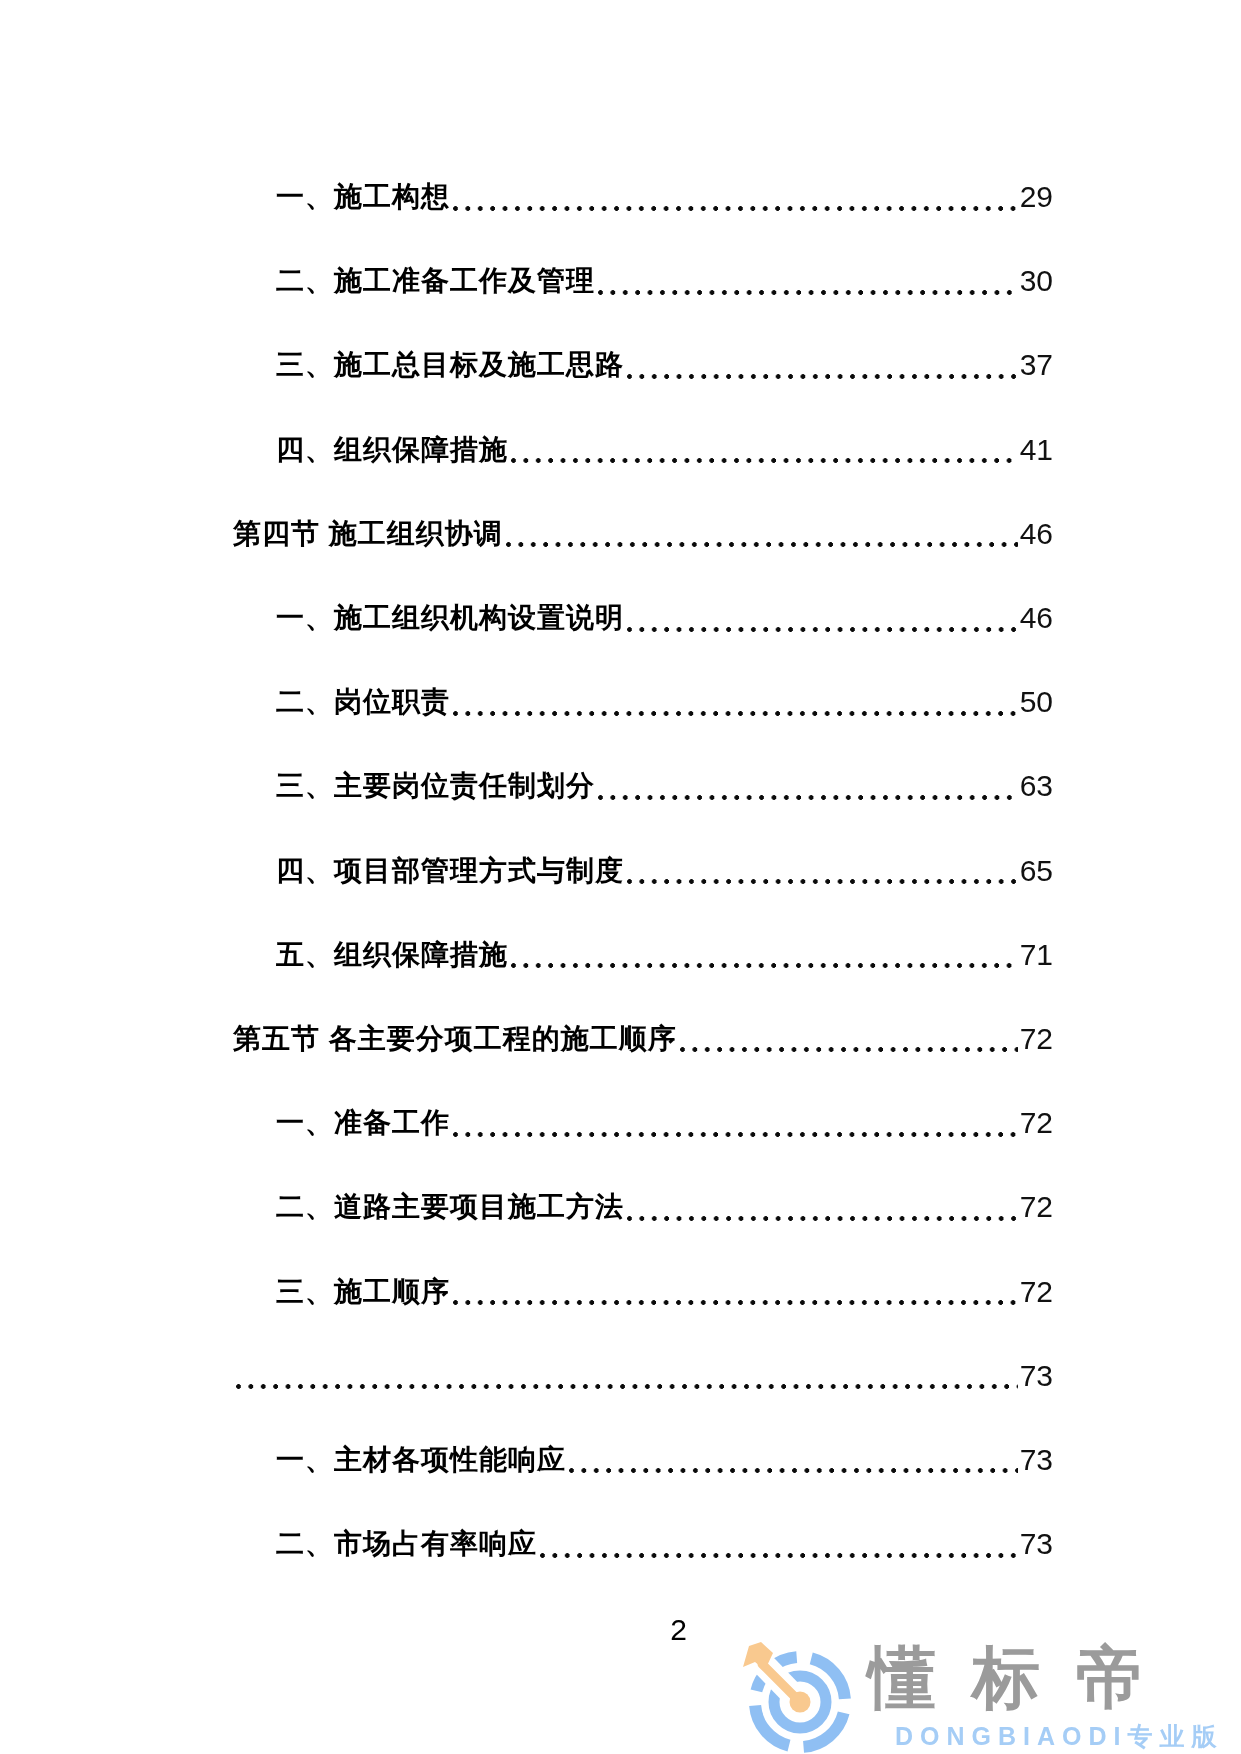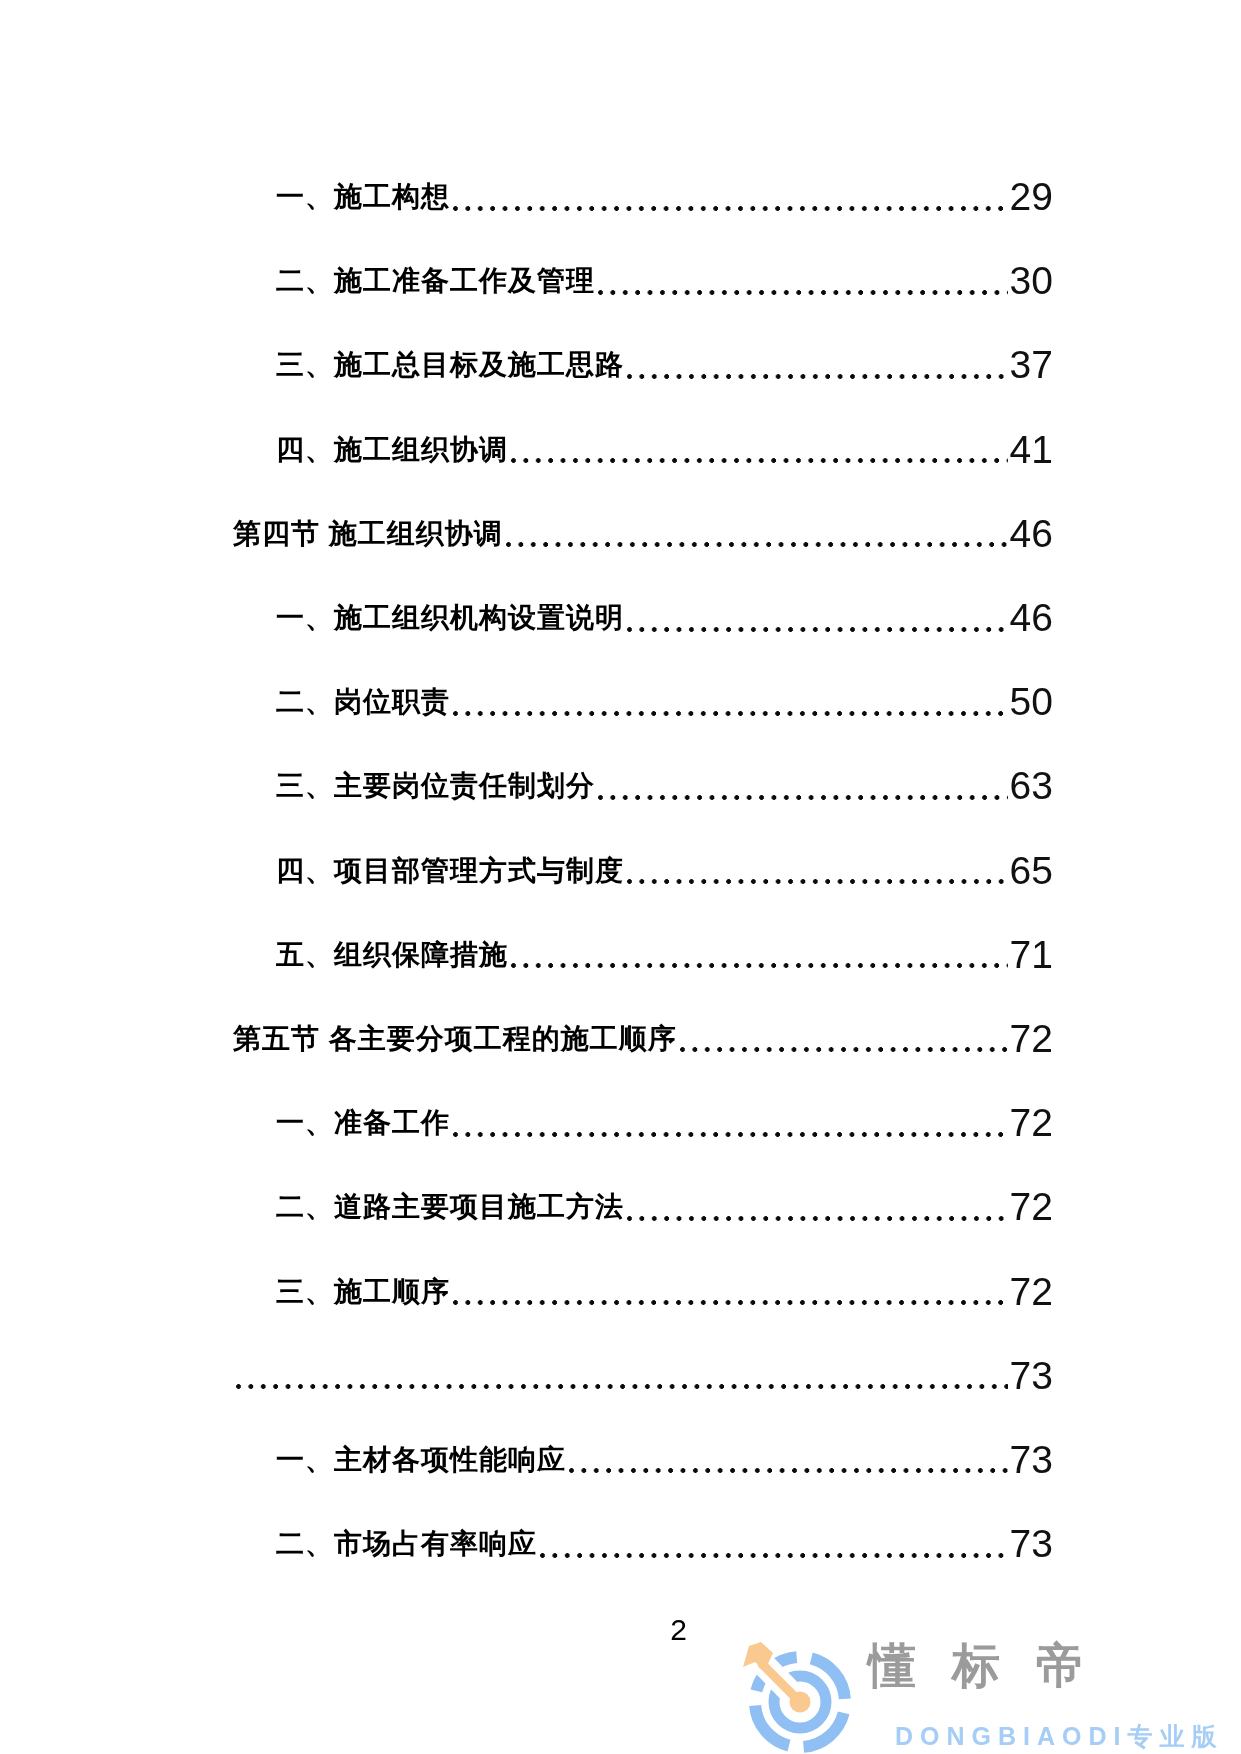--- a/index.html
+++ b/index.html
@@ -33,21 +33,21 @@
   }
   .leader {
     flex: 1;
     height: 5px;
     margin: 22px 2px 0 3px;
     background-image: radial-gradient(circle at 2.5px 2.5px, #0a0a0a 2.1px, transparent 2.6px);
     background-size: 12.4px 5px;
     background-repeat: repeat-x;
   }
   .pg {
-    font-size: 39px;
+    font-size: 30px;
     font-weight: 400;
     color: #111;
     white-space: nowrap;
   }
 
   
   .footer-pagenum {
     position: absolute;
     top: 1613px; left: 0;
     width: 100%;
@@ -64,21 +64,21 @@
     width: 601px; height: 174px;
   }
   .wm-icon {
     position: absolute;
     left: 100px; top: 60px;
     width: 116px; height: 116px;
   }
   .wm-brand {
     position: absolute;
     left: 228px; top: 60px;
-    font-size: 48px;
+    font-size: 68px;
     font-weight: 700;
     line-height: 1.1;
     color: #9b9b9b;
     letter-spacing: 36px;
     white-space: nowrap;
   }
   .wm-sub {
     position: absolute;
     left: 255px; top: 140px;
     font-size: 25px;
@@ -104,21 +104,21 @@
       <span class="lbl">二、施工准备工作及管理</span>
       <span class="leader"></span>
       <span class="pg">30</span>
     </div>
     <div class="row sub">
       <span class="lbl">三、施工总目标及施工思路</span>
       <span class="leader"></span>
       <span class="pg">37</span>
     </div>
     <div class="row sub">
-      <span class="lbl">四、施工组织协调</span>
+      <span class="lbl">四、组织保障措施</span>
       <span class="leader"></span>
       <span class="pg">41</span>
     </div>
     <div class="row section">
       <span class="lbl">第四节 施工组织协调</span>
       <span class="leader"></span>
       <span class="pg">46</span>
     </div>
     <div class="row sub">
       <span class="lbl">一、施工组织机构设置说明</span>

